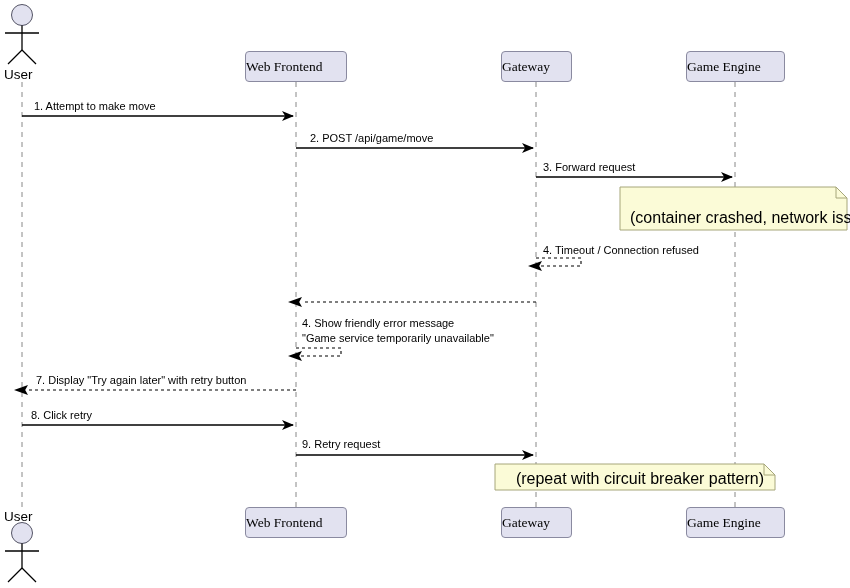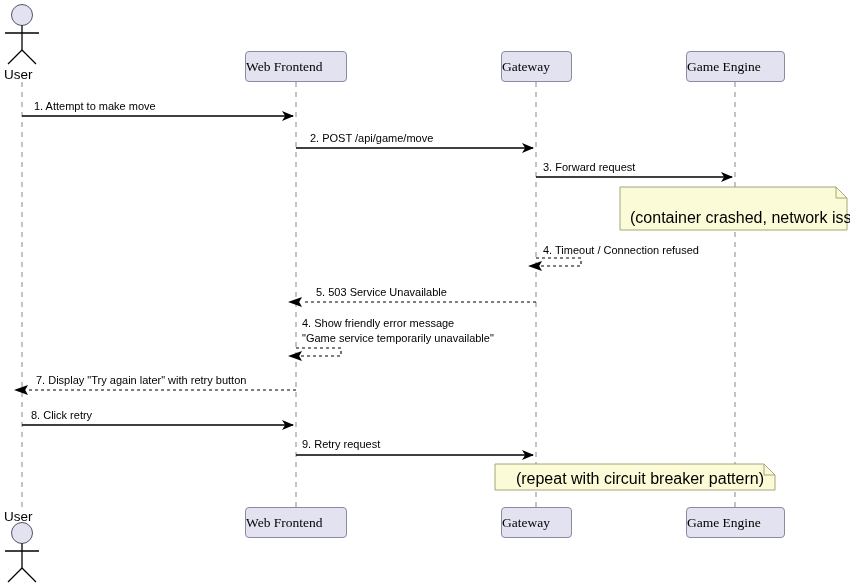--- a/index.html
+++ b/index.html
@@ -156,21 +156,20 @@
     <span>Game Engine</span>
   </div>
 
   <div class="actor-label" style="left:4px; top:68px;">User</div>
   <div class="actor-label" style="left:4px; top:510px;">User</div>
 
   <div class="msg-label" style="left:34px; top:99px;">1. Attempt to make move</div>
   <div class="msg-label" style="left:302px; top:131px;margin-left:8px;">2. POST /api/game/move</div>
   <div class="msg-label" style="left:543px; top:160px;">3. Forward request</div>
   <div class="msg-label" style="left:543px; top:243px;">4. Timeout / Connection refused</div>
-  <div class="msg-label" style="left:316px; top:285px;">5. 503 Service Unavailable</div>
   <div class="msg-label" style="left:302px; top:316px;">4. Show friendly error message
 "Game service temporarily unavailable"</div>
   <div class="msg-label" style="left:36px; top:373px;">7. Display "Try again later" with retry button</div>
   <div class="msg-label" style="left:31px; top:408px;">8. Click retry</div>
   <div class="msg-label" style="left:302px; top:437px;text-align:right;">9. Retry request</div>
 
   <div class="note-text" style="left:630px; top:209px;">(container crashed, network issue)</div>
   <div class="note-text" style="left:495px; top:470px; width:269px; text-align:right;">(repeat with circuit breaker pattern)</div>
 
 </div>

